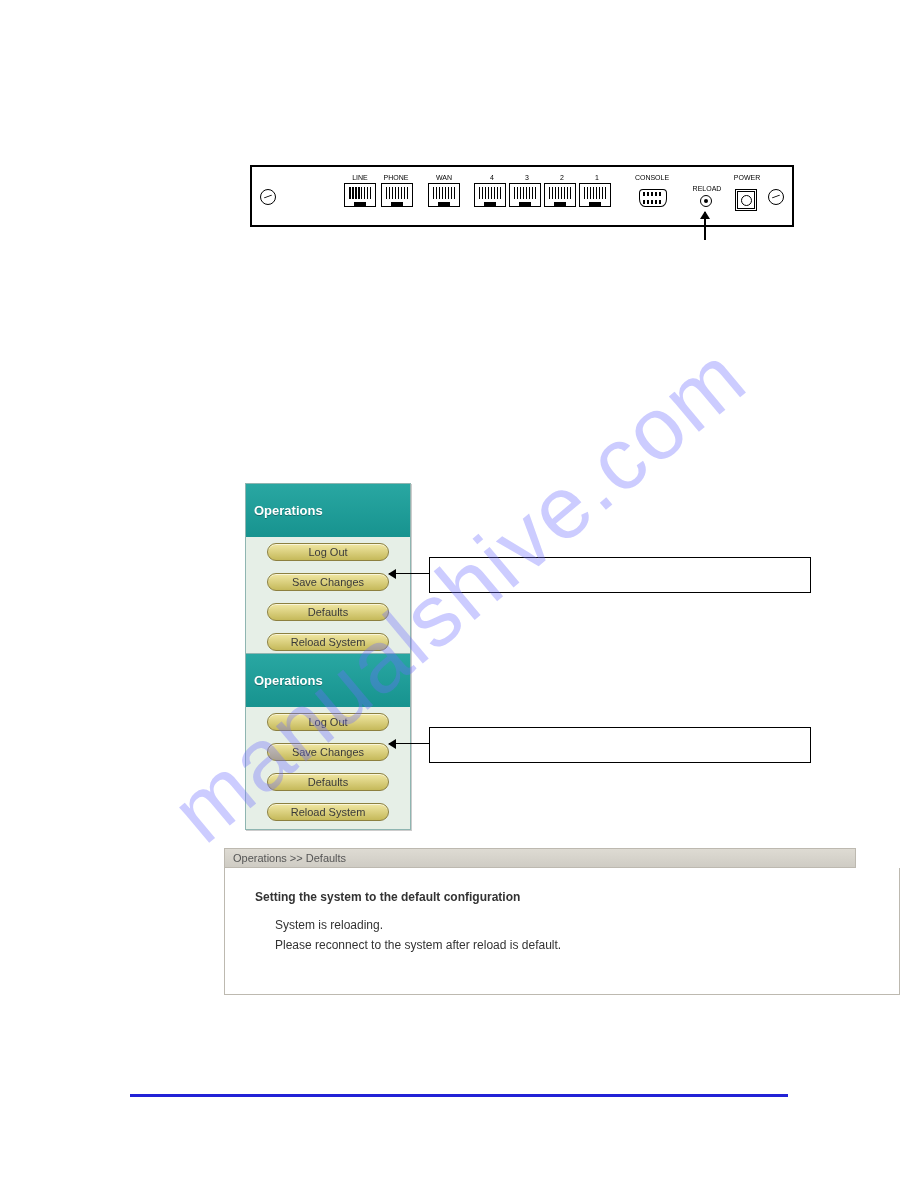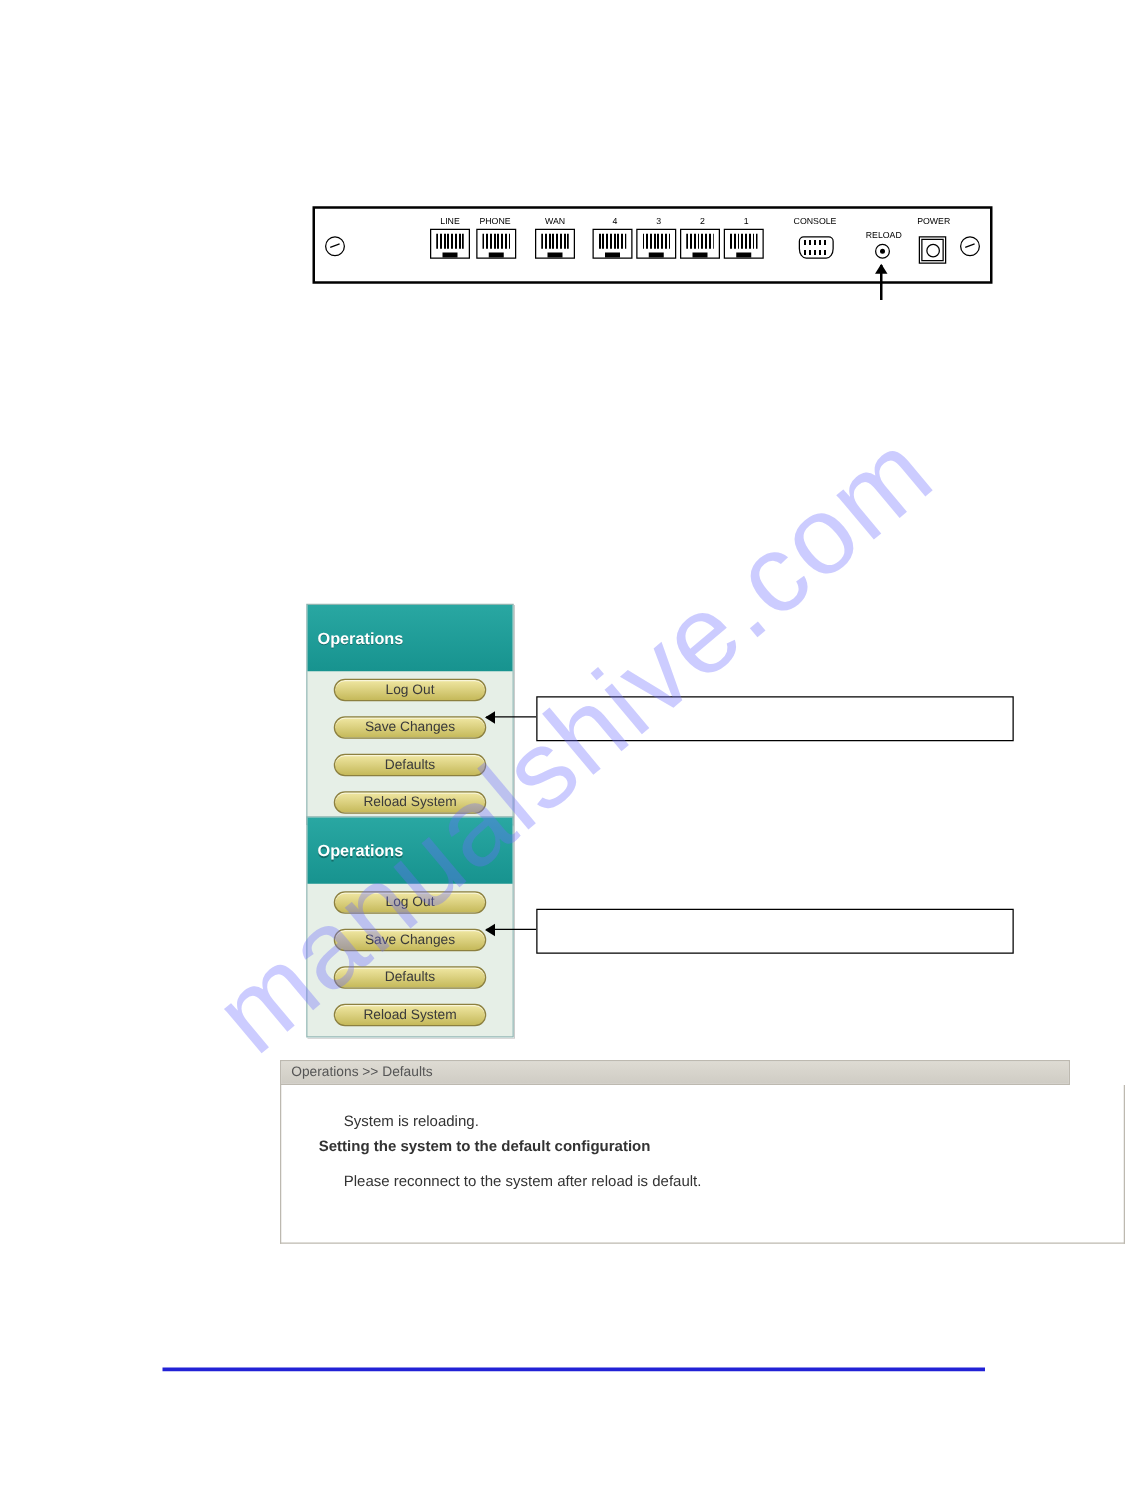--- a/index.html
+++ b/index.html
@@ -229,19 +229,19 @@
       <div class="pill-btn">Reload System</div>
     </div>
   </div>
 </div>
 <div class="callout-line" style="left:389px; top:743px; width:40px;"></div>
 <div class="callout-box" style="left:429px; top:727px;"></div>
 
 <div style="position:absolute; left:224px; top:848px;">
   <div class="status-bar">Operations &gt;&gt; Defaults</div>
   <div class="status-body">
+    <div style="font-weight:bold; margin-bottom:14px;">Setting the system to the default configuration</div>
     <div style="margin-left:20px; margin-bottom:6px;">System is reloading.</div>
-    <div style="font-weight:bold; margin-bottom:14px;">Setting the system to the default configuration</div>
     <div style="margin-left:20px;">Please reconnect to the system after reload is default.</div>
   </div>
 </div>
 
 <div class="footer-rule"></div>
 
 </body></html>

